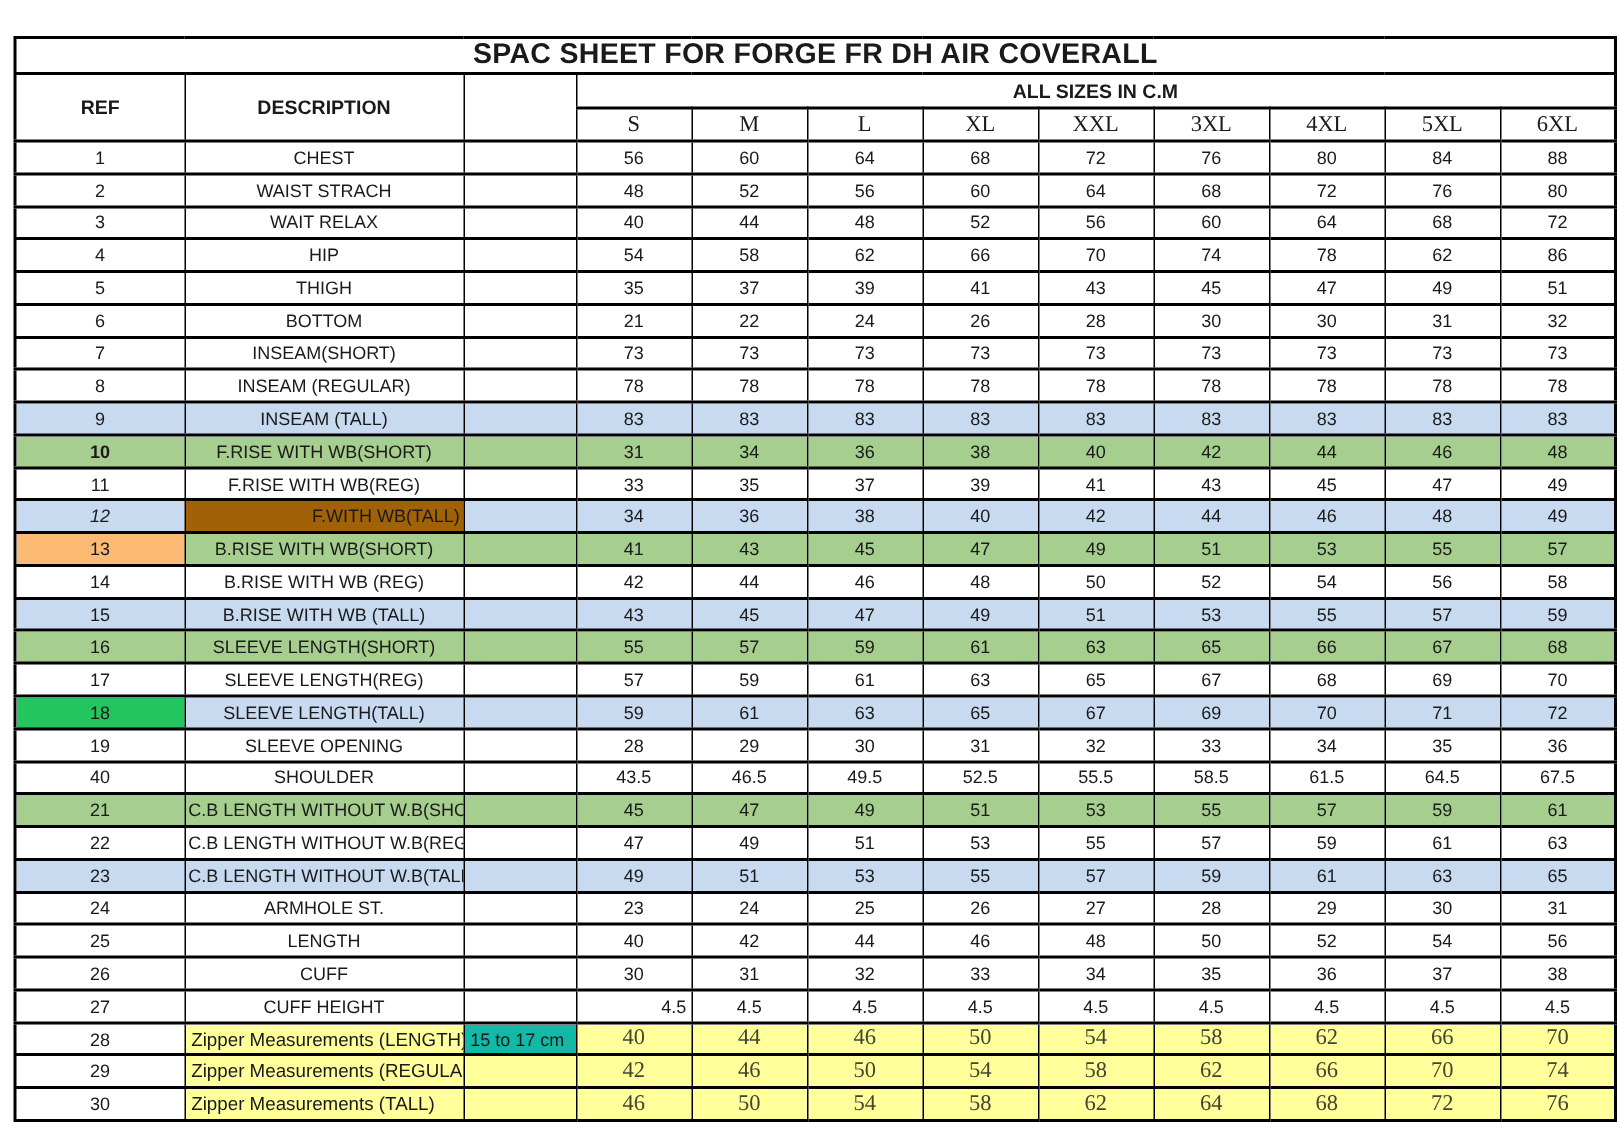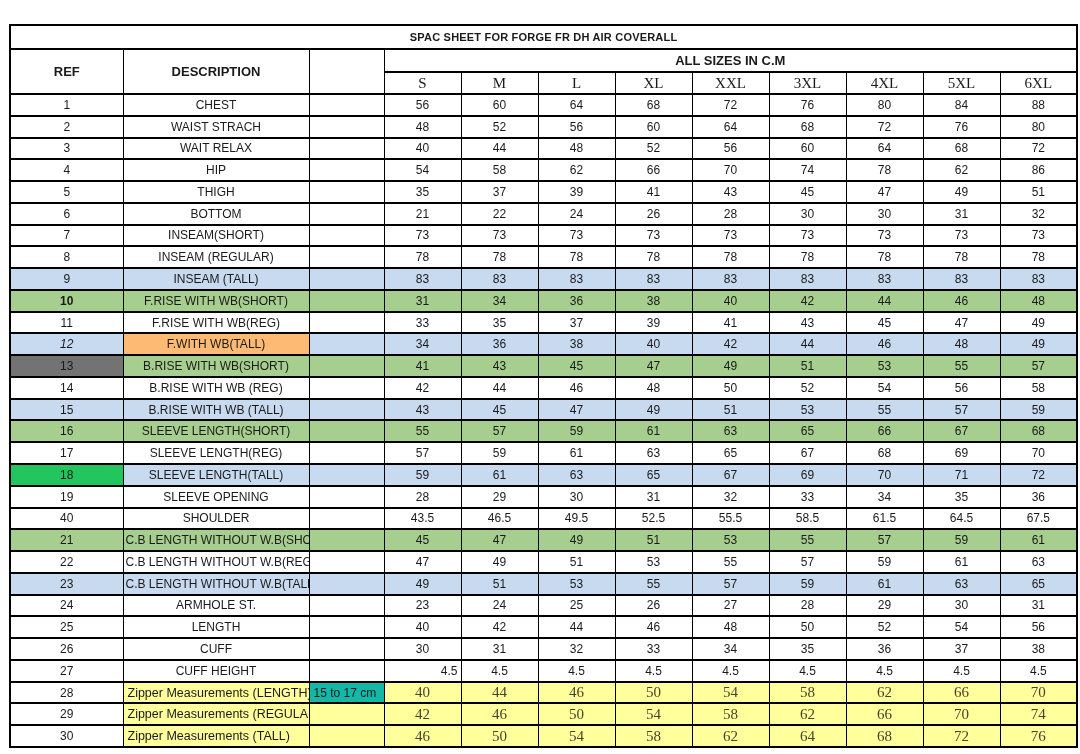--- a/index.html
+++ b/index.html
@@ -1,20 +1,20 @@
 <!DOCTYPE html>
 <html><head>
 <meta charset="utf-8">
 <style>
   html,body{margin:0;padding:0;background:#ffffff;}
   body{width:1080px;height:754px;position:relative;font-family:"Liberation Sans",sans-serif;color:#1a1a1a;overflow:hidden;}
   table{position:absolute;left:9px;top:24px;width:1067px;border-collapse:collapse;table-layout:fixed;border:2px solid #000;}
   td,th{border-left:1px solid #000;border-right:1px solid #000;border-top:2px solid #000;border-bottom:2px solid #000;
         padding:0 2px;overflow:hidden;white-space:nowrap;text-align:center;vertical-align:middle;}
-  tr.title-row td{font-weight:bold;font-size:11px;height:22px;letter-spacing:.2px;}
+  tr.title-row td{font-weight:bold;font-size:19px;height:22px;letter-spacing:.2px;}
   th{font-size:13px;font-weight:bold;}
   tr.banner-row th{height:21px;}
   tr.sizes-row th{height:20px;font-family:"Liberation Serif","DejaVu Serif",serif;font-weight:normal;font-size:15px;}
   tr.datarow{height:21.77px;}
   td.ref-cell{font-size:12px;}
   td.desc-cell{font-size:12px;}
   td.note-cell{font-size:12px;}
   td.val-cell{font-size:12px;}
   td.left{text-align:left;padding-left:4px;}
   td.right{text-align:right;padding-right:3px;}
@@ -211,34 +211,34 @@
         <td class="val-cell">37</td>
         <td class="val-cell">39</td>
         <td class="val-cell">41</td>
         <td class="val-cell">43</td>
         <td class="val-cell">45</td>
         <td class="val-cell">47</td>
         <td class="val-cell">49</td>
       </tr>
       <tr class="datarow">
         <td class="ref-cell" style="background: rgb(200, 218, 240); font-style: italic;">12</td>
-        <td class="desc-cell" style="background: #fdba74;">F.WITH WB(TALL)</td>
+        <td class="desc-cell" style="background: #a16207; text-align: right;">F.WITH WB(TALL)</td>
         <td class="note-cell left" style="background: rgb(200, 218, 240);"></td>
         <td class="val-cell" style="background: rgb(200, 218, 240);">34</td>
         <td class="val-cell" style="background: rgb(200, 218, 240);">36</td>
         <td class="val-cell" style="background: rgb(200, 218, 240);">38</td>
         <td class="val-cell" style="background: rgb(200, 218, 240);">40</td>
         <td class="val-cell" style="background: rgb(200, 218, 240);">42</td>
         <td class="val-cell" style="background: rgb(200, 218, 240);">44</td>
         <td class="val-cell" style="background: rgb(200, 218, 240);">46</td>
         <td class="val-cell" style="background: rgb(200, 218, 240);">48</td>
         <td class="val-cell" style="background: rgb(200, 218, 240);">49</td>
       </tr>
       <tr class="datarow">
-        <td class="ref-cell" style="background: #737373;">13</td>
+        <td class="ref-cell" style="background: #fdba74;">13</td>
         <td class="desc-cell" style="background: rgb(166, 206, 142);">B.RISE WITH WB(SHORT)</td>
         <td class="note-cell left" style="background: rgb(166, 206, 142);"></td>
         <td class="val-cell" style="background: rgb(166, 206, 142);">41</td>
         <td class="val-cell" style="background: rgb(166, 206, 142);">43</td>
         <td class="val-cell" style="background: rgb(166, 206, 142);">45</td>
         <td class="val-cell" style="background: rgb(166, 206, 142);">47</td>
         <td class="val-cell" style="background: rgb(166, 206, 142);">49</td>
         <td class="val-cell" style="background: rgb(166, 206, 142);">51</td>
         <td class="val-cell" style="background: rgb(166, 206, 142);">53</td>
         <td class="val-cell" style="background: rgb(166, 206, 142);">55</td>

